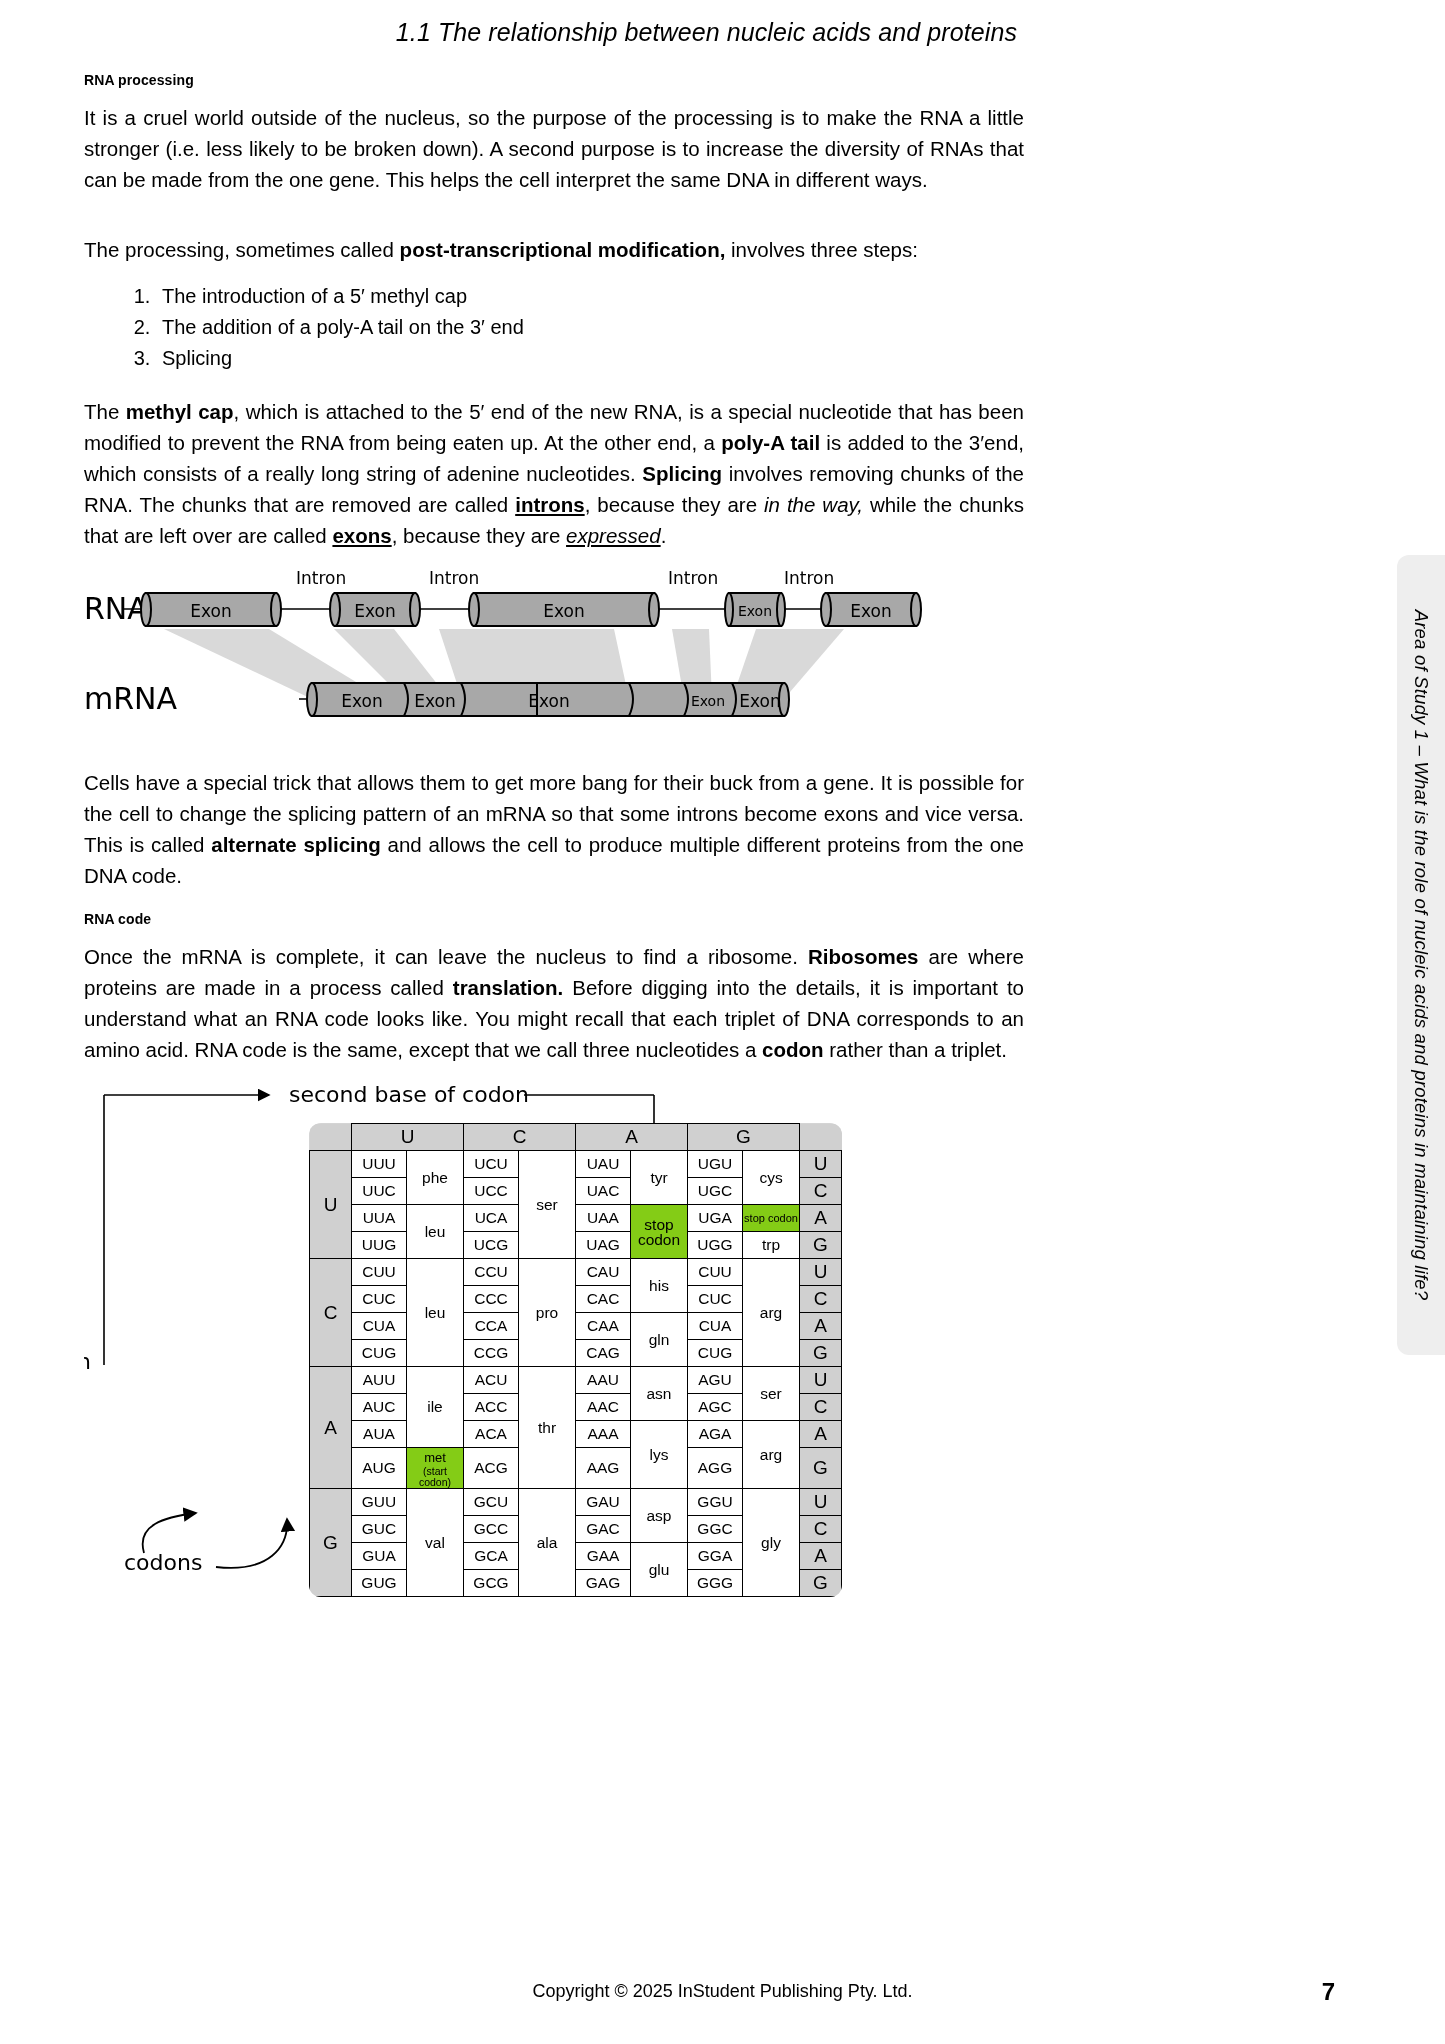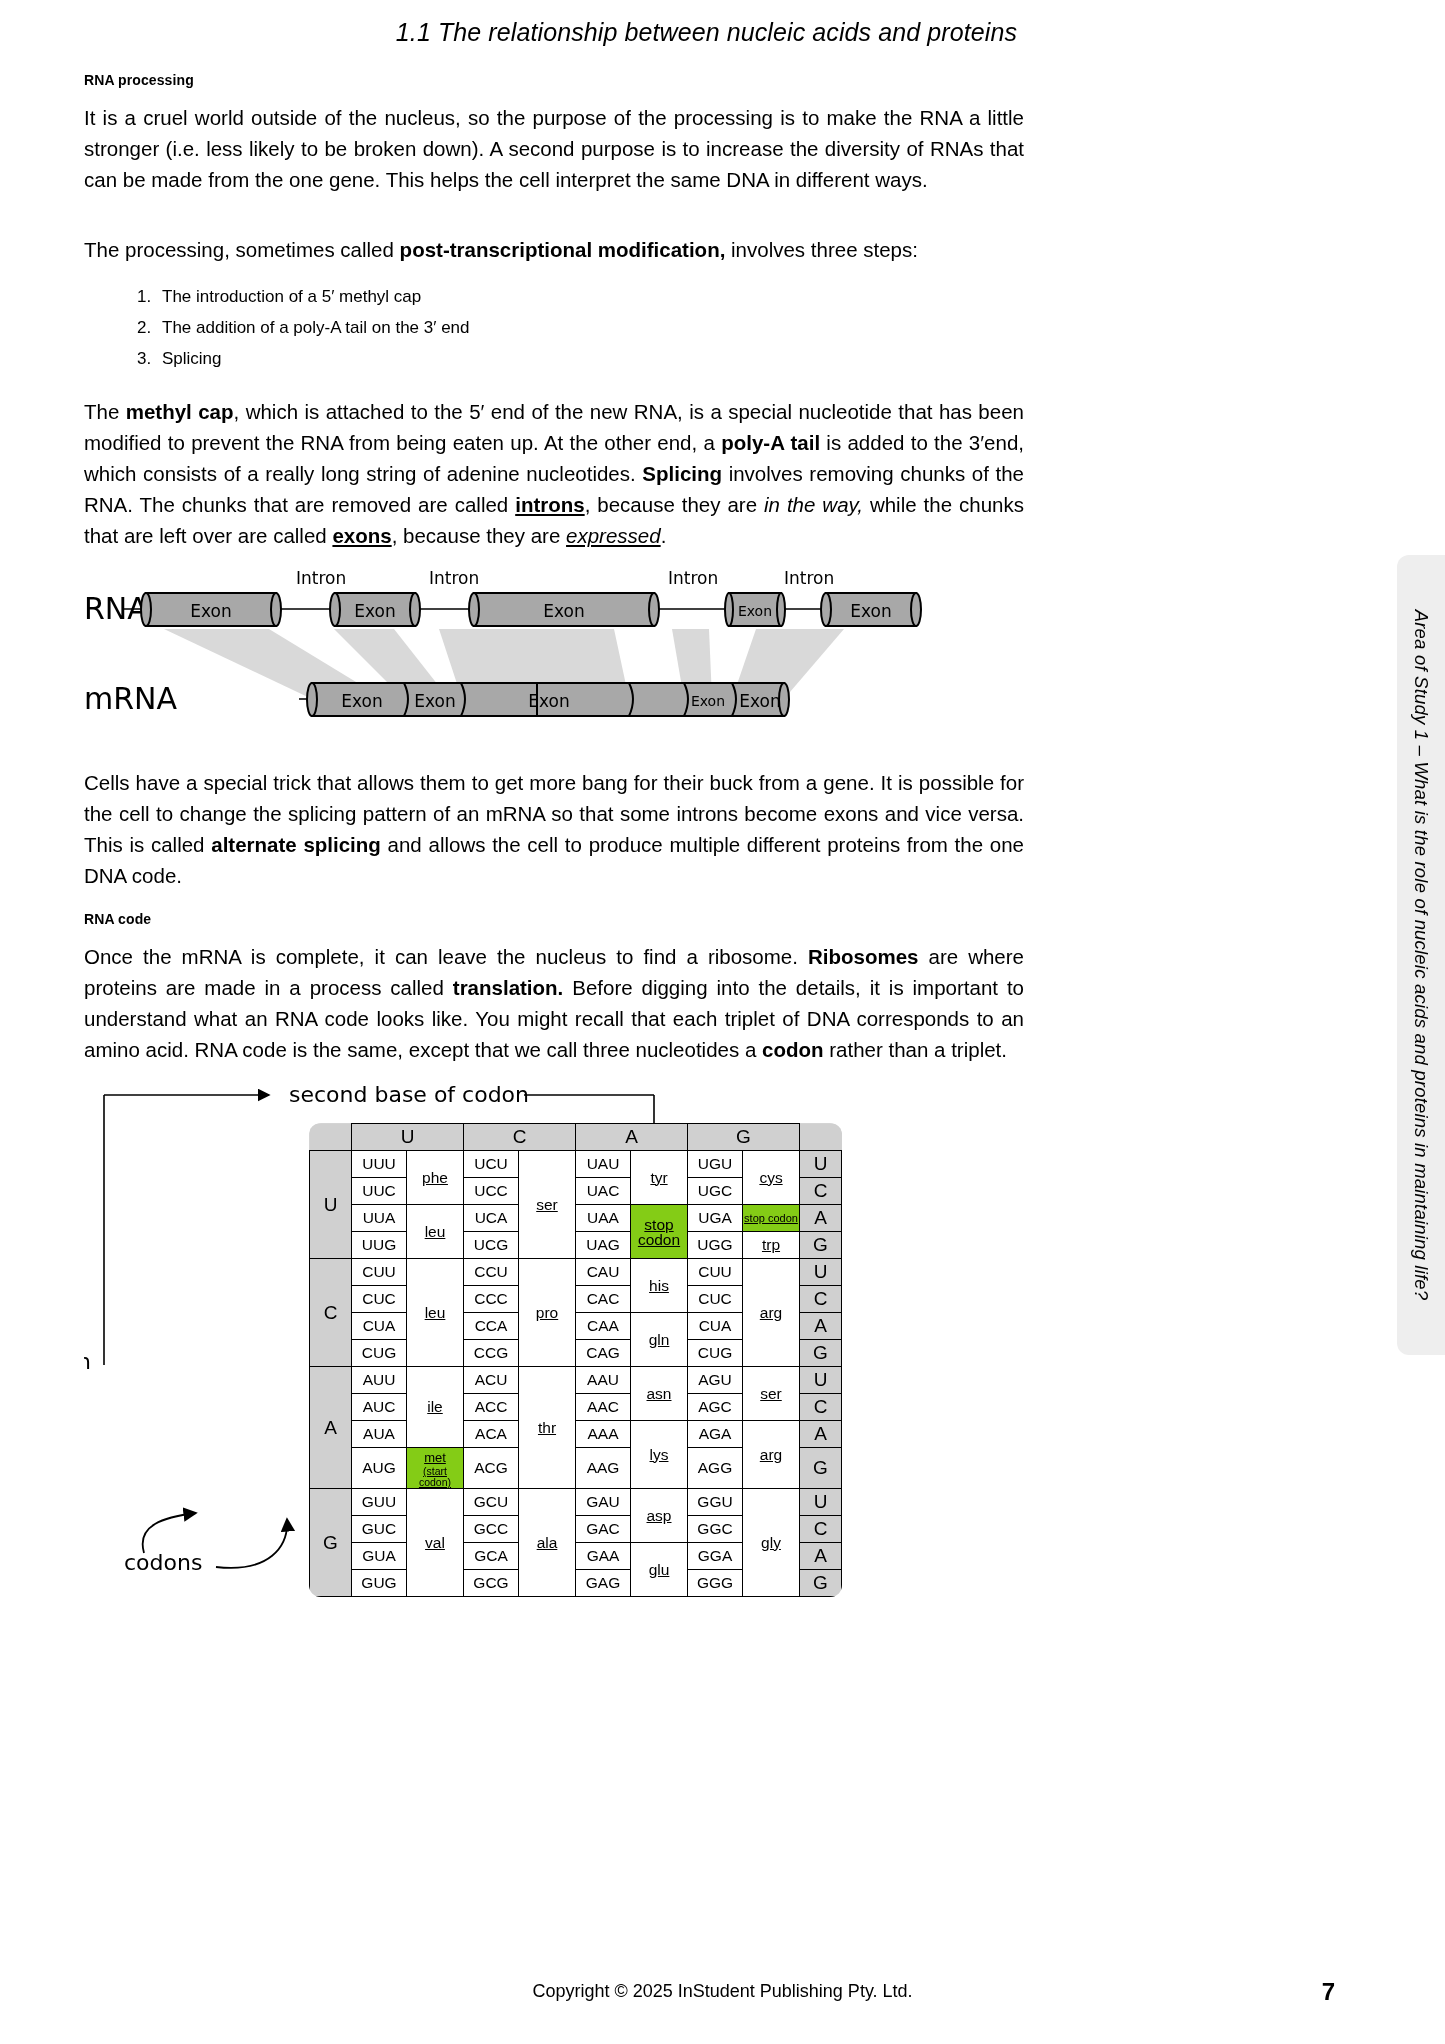--- a/index.html
+++ b/index.html
@@ -29,21 +29,21 @@
   }
   p.body {
     font-size:20.5px; line-height:31px; margin:0 0 20px 0;
     text-align:justify; text-justify:inter-word;
   }
   p.tight { margin-bottom:16px;margin-top:39px; }
   b { font-weight:bold; }
   i { font-style:italic; }
   .u { text-decoration:underline; }
   ol.steps {
-    font-size:17px; line-height:31px;
+    font-size:20px; line-height:31px;
     margin:0 0 22px 0; padding-left:72px;
   }
   ol.steps li { margin:0; padding-left:6px; }
 
   
   .splice-wrap { position:relative; width:940px; height:170px; margin:6px 0 26px 0; }
   .splice-wrap svg { position:absolute; left:0; top:0; }
 
   
   .side-tab {
@@ -82,21 +82,21 @@
   }
   table.codon td.hdr {
     background:#d0d0d0; border:1.4px solid #000;
     font-size:19px; height:27px;
   }
   table.codon td.corner { background:#d0d0d0; border:none; }
   table.codon td.rowlabel {
     background:#d0d0d0; font-size:19px; width:42px;
   }
   td.codon-cell { width:55px; }
-  td.aa-cell { width:57px; font-size:15.5px;text-decoration:underline; }
+  td.aa-cell { width:57px; font-size:15.5px; }
   td.shaded { background:#8f8f8f;margin-top:12px; }
   td.aa-cell.shaded { background:#84cc16; }
   .sub { display:block; font-size:10.5px; line-height:11px; }
   .stopline { line-height:15px; }
 
   
   .footer {
     position:absolute; bottom:42px; left:0; width:1445px;
     text-align:center; font-size:18px;
   }

